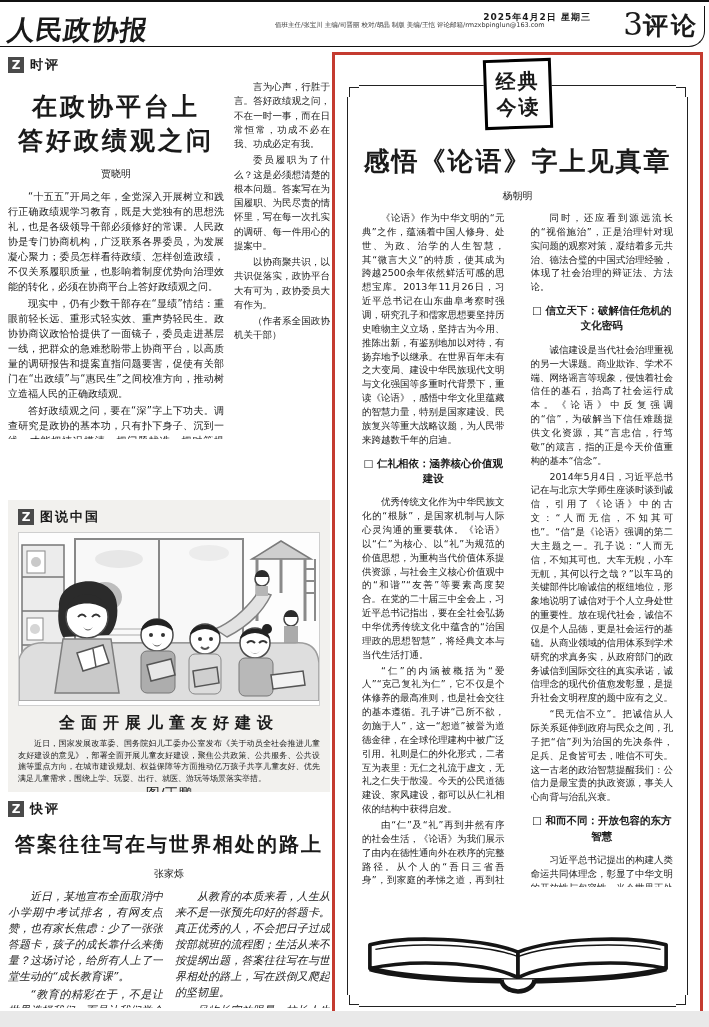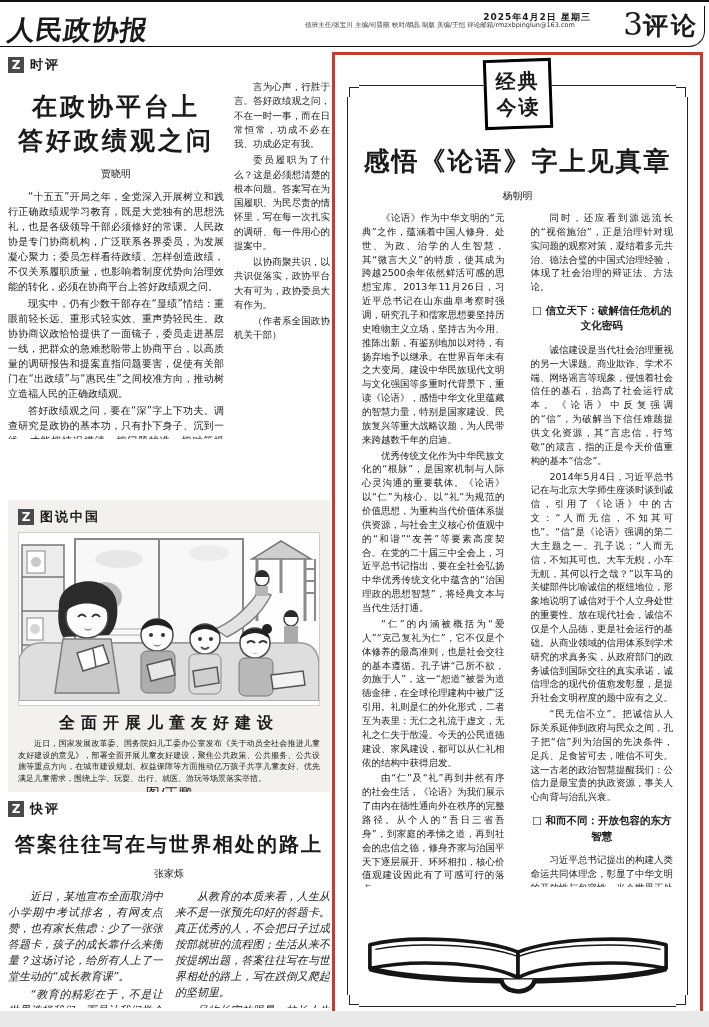--- a/index.html
+++ b/index.html
@@ -4,21 +4,21 @@
 <style>
   html,body{margin:0;padding:0;background:#dcdcdc;}
   #page{position:relative;width:709px;height:1027px;background:#ffffff;overflow:hidden;
         font-family:"DejaVu Sans",sans-serif;color:#1a1a1a;margin:0 auto;}
   
   .top-rule{position:absolute;top:0;left:0;width:709px;height:2px;background:#111;}
   .masthead{position:absolute;left:8px;top:12px;font-family:"DejaVu Serif",serif;
             font-size:27px;font-weight:bold;transform:skewX(-8deg);letter-spacing:1px;}
   .header-date{position:absolute;right:118px;top:11px;font-size:9px;font-weight:bold;letter-spacing:1px;margin-left:24px;}
   .header-staff{position:absolute;right:104px;top:21px;width:330px;font-size:6.5px;color:#333;
-                text-align:center;white-space:nowrap;overflow:hidden;}
+                text-align:left;white-space:nowrap;overflow:hidden;}
   .page-no{position:absolute;right:66px;top:6px;font-size:31px;font-family:"DejaVu Serif",serif;}
   .section-name{position:absolute;right:10px;top:9px;font-size:25px;font-weight:bold;letter-spacing:3px;}
   .header-bracket{position:absolute;left:0;top:6px;width:704px;height:40px;
                   border-bottom:1.5px solid #111;border-right:1.5px solid #111;
                   border-bottom-right-radius:16px;}
   
   .sec-label{display:flex;align-items:center;gap:6px;height:18px;}
   .z-badge{width:16px;height:16px;background:#4a4a4a;color:#fff;font-size:12px;font-weight:bold;
            display:flex;align-items:center;justify-content:center;flex:0 0 auto;}
   .sec-label-text{font-size:13px;font-weight:bold;letter-spacing:2px;}
@@ -251,20 +251,21 @@
       <div class="stamp">
         <span>经典</span>
         <span>今读</span>
       </div>
       <div class="classic-inner">
         <div class="classic-title">感悟《论语》字上见真章</div>
         <div class="classic-author">杨朝明</div>
         <div class="classic-cols">
           <div class="classic-col">
               <p class="it-p">《论语》作为中华文明的“元典”之作，蕴涵着中国人修身、处世、为政、治学的人生智慧，其“微言大义”的特质，使其成为跨越2500余年依然鲜活可感的思想宝库。2013年11月26日，习近平总书记在山东曲阜考察时强调，研究孔子和儒家思想要坚持历史唯物主义立场，坚持古为今用、推陈出新，有鉴别地加以对待，有扬弃地予以继承。在世界百年未有之大变局、建设中华民族现代文明与文化强国等多重时代背景下，重读《论语》，感悟中华文化里蕴藏的智慧力量，特别是国家建设、民族复兴等重大战略议题，为人民带来跨越数千年的启迪。</p>
+              <p class="it-h">□ 仁礼相依：涵养核心价值观建设</p>
               <p class="it-p">优秀传统文化作为中华民族文化的“根脉”，是国家机制与人际心灵沟通的重要载体。《论语》以“仁”为核心、以“礼”为规范的价值思想，为重构当代价值体系提供资源，与社会主义核心价值观中的“和谐”“友善”等要素高度契合。在党的二十届三中全会上，习近平总书记指出，要在全社会弘扬中华优秀传统文化中蕴含的“治国理政的思想智慧”，将经典文本与当代生活打通。</p>
               <p class="it-p">“仁”的内涵被概括为“爱人”“克己复礼为仁”，它不仅是个体修养的最高准则，也是社会交往的基本遵循。孔子讲“己所不欲，勿施于人”，这一“恕道”被誉为道德金律，在全球伦理建构中被广泛引用。礼则是仁的外化形式，二者互为表里：无仁之礼流于虚文，无礼之仁失于散漫。今天的公民道德建设、家风建设，都可以从仁礼相依的结构中获得启发。</p>
               <p class="it-p">由“仁”及“礼”再到井然有序的社会生活，《论语》为我们展示了由内在德性通向外在秩序的完整路径。从个人的“吾日三省吾身”，到家庭的孝悌之道，再到社会的忠信之德，修身齐家与治国平天下逐层展开、环环相扣，核心价值观建设因此有了可感可行的落点。</p>
             </div>
           <div class="classic-col">
               <p class="it-p">同时，还应看到源远流长的“视俗施治”，正是治理针对现实问题的观察对策，凝结着多元共治、德法合璧的中国式治理经验，体现了社会治理的辩证法、方法论。</p>
               <p class="it-h">□ 信立天下：破解信任危机的文化密码</p>
               <p class="it-p">诚信建设是当代社会治理重视的另一大课题。商业欺诈、学术不端、网络谣言等现象，侵蚀着社会信任的基石，抬高了社会运行成本。《论语》中反复强调的“信”，为破解当下信任难题提供文化资源，其“言忠信，行笃敬”的箴言，指的正是今天价值重构的基本“信念”。</p>
               <p class="it-p">2014年5月4日，习近平总书记在与北京大学师生座谈时谈到诚信，引用了《论语》中的古文：“人而无信，不知其可也”。“信”是《论语》强调的第二大主题之一。孔子说：“人而无信，不知其可也。大车无輗，小车无軏，其何以行之哉？”以车马的关键部件比喻诚信的枢纽地位，形象地说明了诚信对于个人立身处世的重要性。放在现代社会，诚信不仅是个人品德，更是社会运行的基础。从商业领域的信用体系到学术研究的求真务实，从政府部门的政务诚信到国际交往的真实承诺，诚信理念的现代价值愈发彰显，是提升社会文明程度的题中应有之义。</p>
               <p class="it-p">“民无信不立”。把诚信从人际关系延伸到政府与民众之间，孔子把“信”列为治国的先决条件，足兵、足食皆可去，唯信不可失。这一古老的政治智慧提醒我们：公信力是最宝贵的执政资源，事关人心向背与治乱兴衰。</p>

